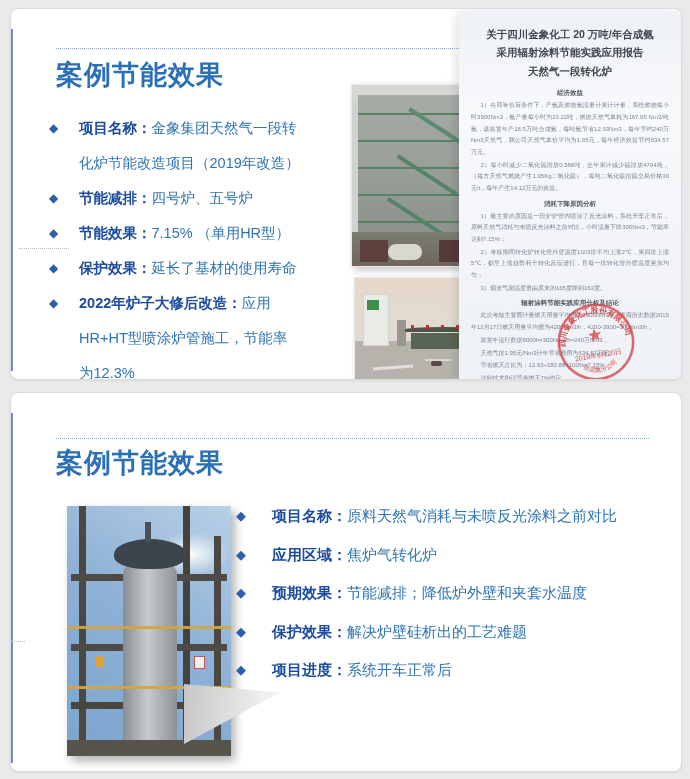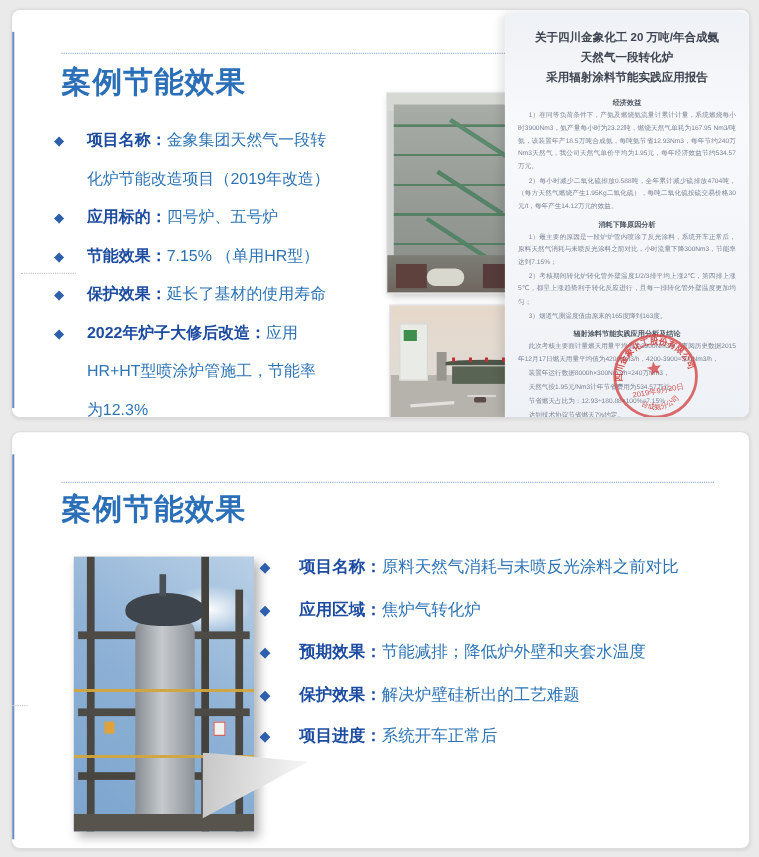--- a/index.html
+++ b/index.html
@@ -108,21 +108,21 @@
     <div class="accent-left"></div>
     <div class="dot-line"></div>
     <h1 class="slide-title">案例节能效果</h1>
     <div class="mini-dot" style="left:8px;top:239px;width:50px;"></div>
 
     <ul class="bullets">
       <li>
         <span class="dia">◆</span><span class="lab">项目名称：</span><span class="txt">金象集团天然气一段转化炉节能改造项目（2019年改造）</span>
       </li>
       <li>
-        <span class="dia">◆</span><span class="lab">应用标的：</span><span class="txt">四号炉、五号炉</span>
+        <span class="dia">◆</span><span class="lab">节能减排：</span><span class="txt">四号炉、五号炉</span>
       </li>
       <li>
         <span class="dia">◆</span><span class="lab">节能效果：</span><span class="txt">7.15% （单用HR型）</span>
       </li>
       <li>
         <span class="dia">◆</span><span class="lab">保护效果：</span><span class="txt">延长了基材的使用寿命</span>
       </li>
       <li>
         <span class="dia">◆</span><span class="lab">2022年炉子大修后改造：</span><span class="txt">应用HR+HT型喷涂炉管施工，节能率为12.3%</span>
       </li>
@@ -154,22 +154,22 @@
       <div class="pbBeam"></div>
       <div class="pbLanterns"></div>
       <div class="pbFrameR"></div>
       <div class="pbWall"></div>
       <div class="pbTree"></div>
       <div class="pbCar"></div>
     </figure>
 
     <div class="doc">
       <div class="doc-title">关于四川金象化工 20 万吨/年合成氨</div>
+      <div class="doc-title">采用辐射涂料节能实践应用报告</div>
       <div class="doc-title">天然气一段转化炉</div>
-      <div class="doc-title">采用辐射涂料节能实践应用报告</div>
 
       <div class="doc-h" style="margin-top:9px;">经济效益</div>
       <p>1）在同等负荷条件下，产氨及燃烧氨流量计累计计量，系统燃烧每小时3900Nm3，氨产量每小时为23.22吨，燃烧天然气单耗为167.95 Nm3/吨氨，该装置年产18.5万吨合成氨，每吨氨节省12.93Nm3，每年节约240万Nm3天然气，我公司天然气单价平均为1.95元，每年经济效益节约534.57万元。</p>
       <p>2）每小时减少二氧化硫排放0.588吨，全年累计减少硫排放4704吨，（每方天然气燃烧产生1.95Kg二氧化硫），每吨二氧化硫按硫交易价格30元/t，每年产生14.12万元的效益。</p>
 
       <div class="doc-h">消耗下降原因分析</div>
       <p>1）最主要的原因是一段炉炉管内喷涂了反光涂料，系统开车正常后，原料天然气消耗与未喷反光涂料之前对比，小时流量下降300Nm3，节能率达到7.15%；</p>
       <p>2）考核期间转化炉转化管外壁温度1/2/3排平均上涨2℃，第四排上涨5℃，都呈上涨趋势利于转化反应进行，且每一排转化管外壁温度更加均匀；</p>
       <p>3）烟道气测温度值由原来的165度降到163度。</p>
 

